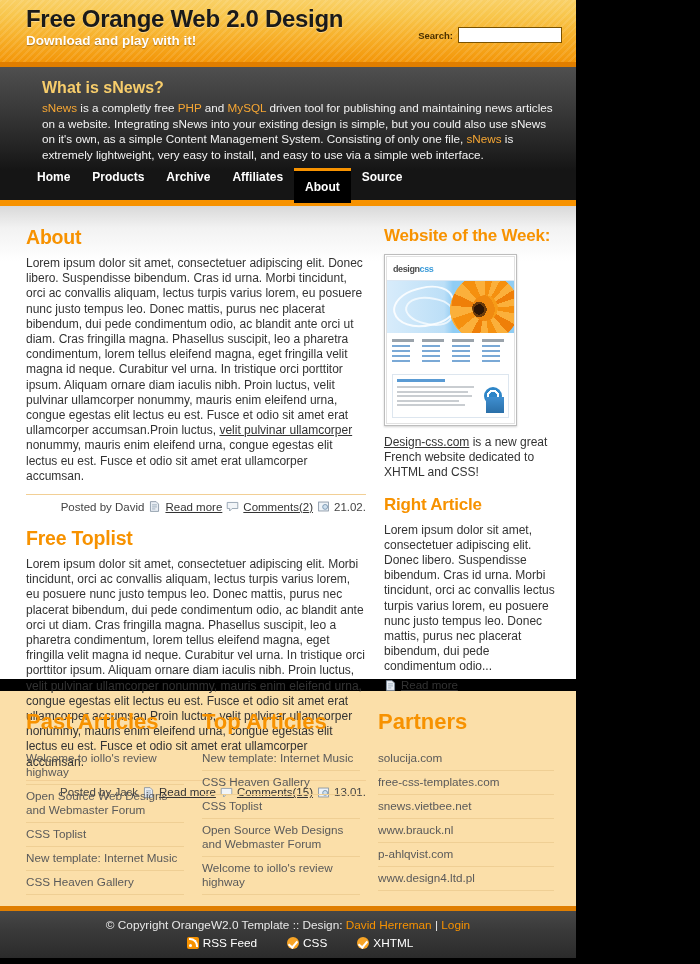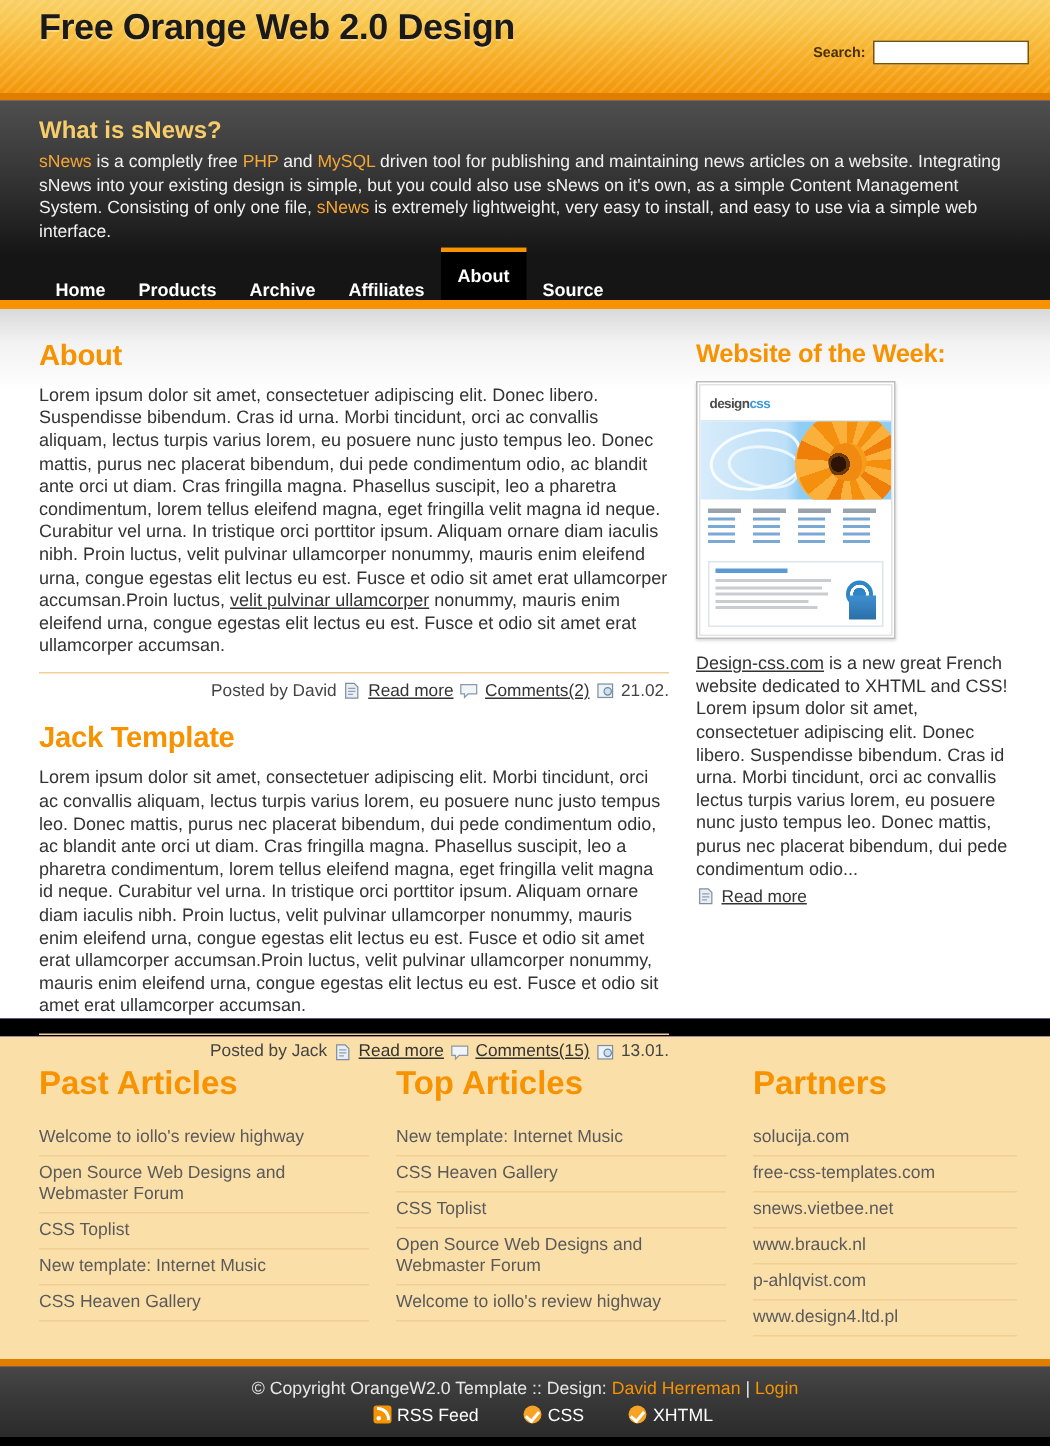--- a/index.html
+++ b/index.html
@@ -3,21 +3,21 @@
 <meta charset="utf-8">
 <style>
   * { box-sizing: border-box; }
   html, body {
     margin: 0; padding: 0;
     width: 700px; height: 964px;
     background: #000;
     font-family: "Liberation Sans", sans-serif;
     overflow: hidden;
   }
-  #page { width: 700px; height: 964px; position: relative; background: #8b5cf6; }
+  #page { width: 576px; height: 964px; position: relative; background: #b91c1c; }
 
   
   #header {
     position: relative; height: 62px; width: 100%;
     background:
       repeating-linear-gradient(135deg,
         rgba(255,255,255,0.10) 0px, rgba(255,255,255,0.10) 2px,
         rgba(0,0,0,0.0) 2px, rgba(0,0,0,0.0) 5px),
       linear-gradient(to bottom, #f9d066 0%, #f8c64c 25%, #f7b02a 60%, #f39608 100%);
     overflow: hidden;
@@ -43,35 +43,35 @@
   #search-input {
     width: 104px; height: 16px; border: 1px solid #7a5200;
     background: #ffffff; font-size: 10px; padding: 0 3px;
     font-family: "Liberation Sans", sans-serif; outline: none;
   }
   #header-bottom-bar { height: 5px; background: #e07e00; width: 100%; }
 
   
   #intro {
     background: linear-gradient(to bottom, #4f4f4f 0%, #3a3a3a 40%, #222222 80%, #151515 100%);
-    padding: 12px 22px 8px 26px;
+    padding: 12px 22px 8px 42px;
   }
   #intro h2 {
     margin: 0 0 3px 0; font-size: 16px; font-weight: bold;
     color: #f7cd6b;
   }
   #intro p {
     margin: 0; font-size: 11.7px; line-height: 15.5px; color: #f2f2f2;
   }
   .hl { color: #f7a733; }
 
   
   #nav {
     background: #151515; position: relative; height: 30px;
-    padding-left: 26px; display: flex; align-items: flex-end;
+    padding-left: 26px; display: flex; align-items: flex-start;
   }
   .nav-item {
     display: flex; align-items: center; padding: 0 11px;
     color: #ffffff; font-size: 12px; font-weight: bold;
     text-decoration: none; position: relative;
   }
   .nav-item.active {
     background: #000000; border-top: 3px solid #f79200;
     height: 35px; margin-top: -2px; z-index: 3;
   }
@@ -222,20 +222,21 @@
   #bottom-black { height: 26px; background: #000000; }
 </style>
 </head>
 <body>
 
 <div id="page">
 
   <div id="header">
     <div id="header-inner">
       <div class="site-title">Free Orange Web 2.0 Design</div>
+      <div class="site-tagline">Download and play with it!</div>
     </div>
     <div id="search-area">
       <span id="search-label">Search:</span>
       <input id="search-input" type="text" placeholder="" style="">
     </div>
   </div>
   <div id="header-bottom-bar"></div>
 
   <div id="intro">
     <h2>What is sNews?</h2>
@@ -279,21 +280,21 @@
             <svg viewBox="0 0 16 16" width="13" height="13">
                 <rect x="2" y="2.5" width="12" height="11" fill="#eef3f8" stroke="#7f8e9e" stroke-width="1"></rect>
                 <circle cx="10" cy="8.5" r="3" fill="#cfe0ef" stroke="#6a8aa8" stroke-width="1"></circle>
               </svg>
           </span>
           <span>21.02.</span>
         </div>
       </div>
 
       <div style="margin-top:14px;">
-        <h3 class="sec-title">Jack Template</h3>
+        <h3 class="sec-title">Free Toplist</h3>
         <p class="body-text">Lorem ipsum dolor sit amet, consectetuer adipiscing elit. Morbi tincidunt, orci ac convallis aliquam, lectus turpis varius lorem, eu posuere nunc justo tempus leo. Donec mattis, purus nec placerat bibendum, dui pede condimentum odio, ac blandit ante orci ut diam. Cras fringilla magna. Phasellus suscipit, leo a pharetra condimentum, lorem tellus eleifend magna, eget fringilla velit magna id neque. Curabitur vel urna. In tristique orci porttitor ipsum. Aliquam ornare diam iaculis nibh. Proin luctus, velit pulvinar ullamcorper nonummy, mauris enim eleifend urna, congue egestas elit lectus eu est. Fusce et odio sit amet erat ullamcorper accumsan.Proin luctus, velit pulvinar ullamcorper nonummy, mauris enim eleifend urna, congue egestas elit lectus eu est. Fusce et odio sit amet erat ullamcorper accumsan.</p>
         <hr class="meta-rule">
         <div class="post-meta">
           <span>Posted by Jack</span>
           <span class="mini-icon">
             <svg viewBox="0 0 16 16" width="13" height="13">
                 <path d="M3 2h7l3 3v9H3z" fill="#e9eef4" stroke="#7f8e9e" stroke-width="1"></path>
                 <path d="M5 6h6M5 8.5h6M5 11h4" stroke="#8fa0b2" stroke-width="1"></path>
               </svg>
           </span>
@@ -369,20 +370,21 @@
               <div class="tb-line" style="width:64%"></div>
               <div class="tb-circle"></div>
               <div class="tb-cube"></div>
             </div>
           </div>
         </div>
       </div>
 
       <p class="side-text"><a class="side-link" href="#">Design-css.com</a><span> is a new great French website dedicated to XHTML and CSS!</span></p>
 
+      <h3 class="side-title" style="margin-top:14px;">Right Article</h3>
       <p class="side-text">Lorem ipsum dolor sit amet, consectetuer adipiscing elit. Donec libero. Suspendisse bibendum. Cras id urna. Morbi tincidunt, orci ac convallis lectus turpis varius lorem, eu posuere nunc justo tempus leo. Donec mattis, purus nec placerat bibendum, dui pede condimentum odio...</p>
       <div class="side-readmore">
         <span class="mini-icon">
           <svg viewBox="0 0 16 16" width="13" height="13">
               <path d="M3 2h7l3 3v9H3z" fill="#e9eef4" stroke="#7f8e9e" stroke-width="1"></path>
               <path d="M5 6h6M5 8.5h6M5 11h4" stroke="#8fa0b2" stroke-width="1"></path>
             </svg>
         </span>
         <a href="#">Read more</a>
       </div>

